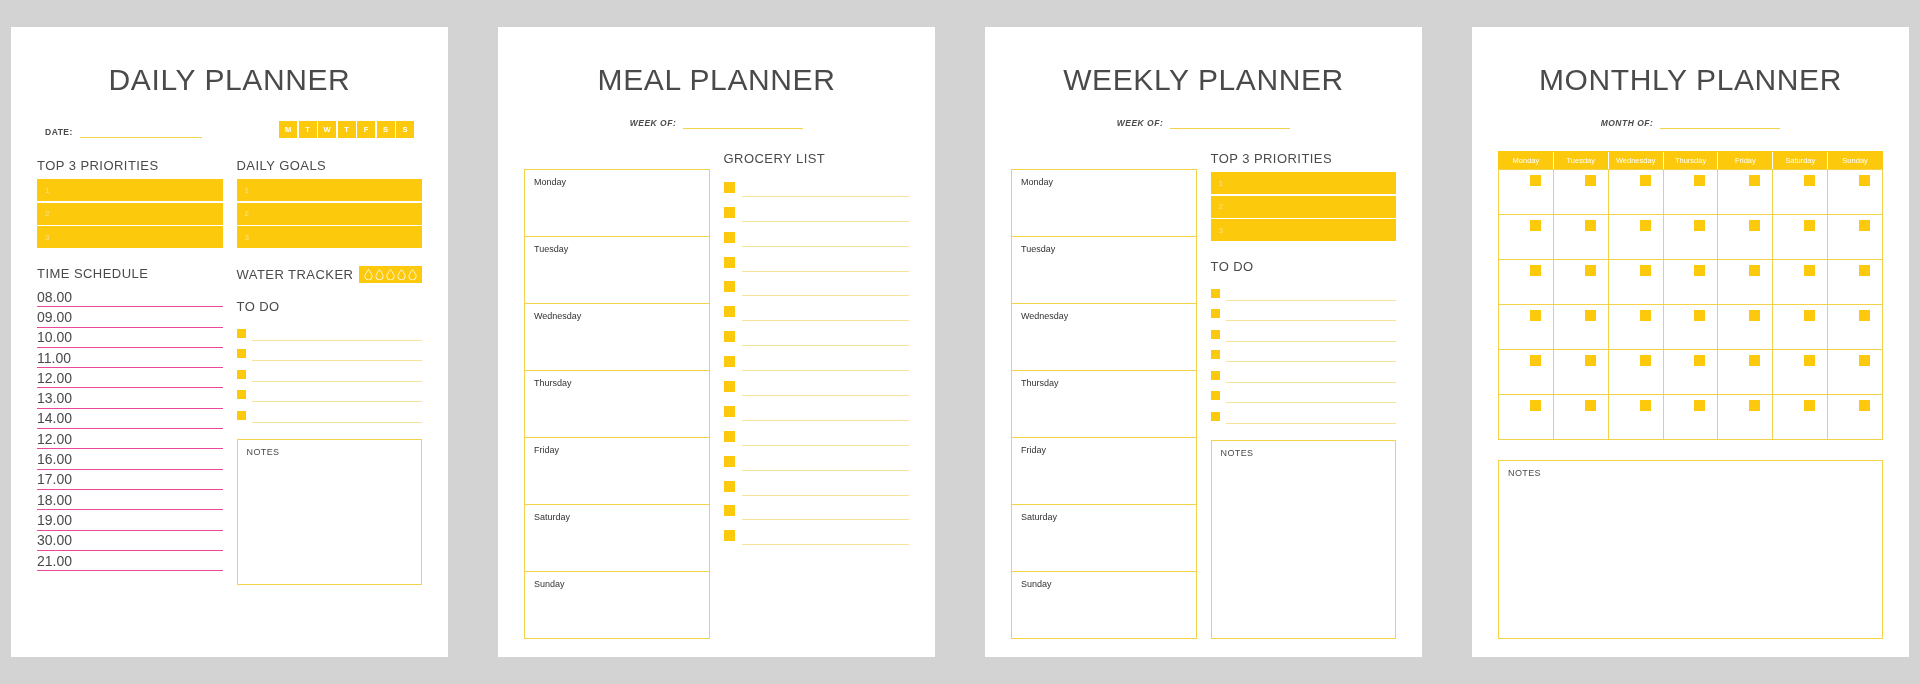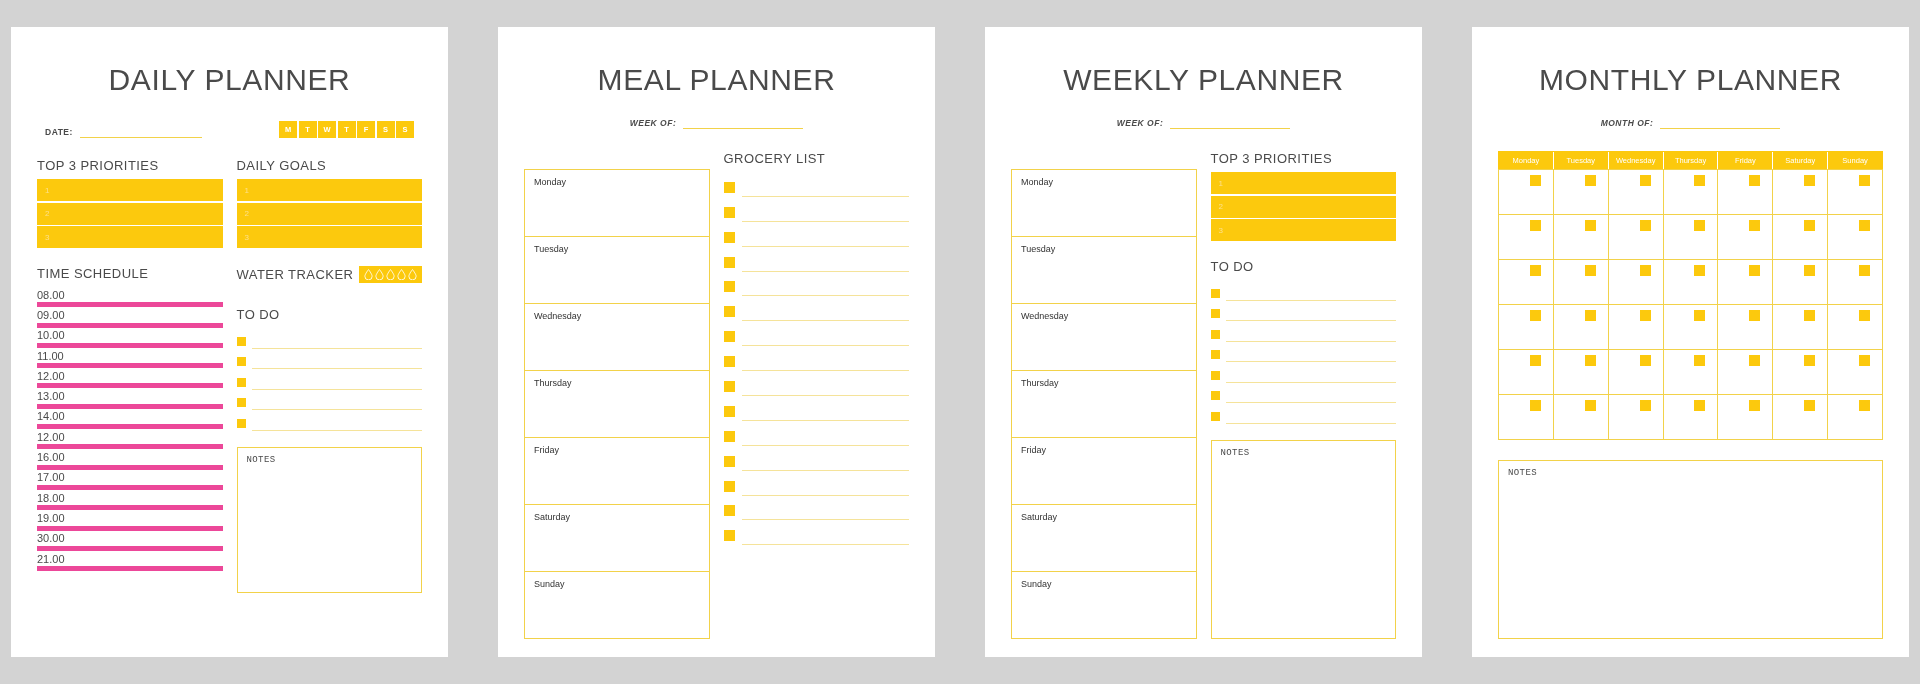--- a/index.html
+++ b/index.html
@@ -105,34 +105,34 @@
     color: #fde08a;
     font-size: 8px;
   }
 
   .two-col { display: flex; gap: 14px; margin-top: 20px; }
   .col { flex: 1; min-width: 0; }
 
   
   .time-list { display: flex; flex-direction: column; }
   .time-row {
-    border-bottom: 5px solid #ec4899;
+    border-bottom: 1px solid #ec4899;
     height: 20.3px;
     display: flex;
     align-items: center;
-    font-size: 11px;
+    font-size: 14px;
     color: #4a4a4a;
   }
 
   
   .water-row {
     display: flex;
     align-items: center;
     justify-content: space-between;
-    margin-bottom: 24px;
+    margin-bottom: 16px;
   }
   .water-badge {
     background: #fcc90d;
     padding: 3px 5px;
     display: flex;
     gap: 2px;
     align-items: center;
   }
   .drop { width: 9px; height: 11px; display: block; }
 
@@ -156,21 +156,20 @@
     height: 11px;
   }
 
   
   .notes-box {
     border: 1px solid #f2d24a;
     padding: 7px 9px;
     font-size: 9px;
     color: #4a4a4a;
     letter-spacing: 0.4px;
-    font-family: Liberation Mono, monospace;
   }
 
   
   .day-stack {
     border: 1px solid #f2d24a;
     display: flex;
     flex-direction: column;
   }
   .day-cell {
     border-bottom: 1px solid #f2d24a;

